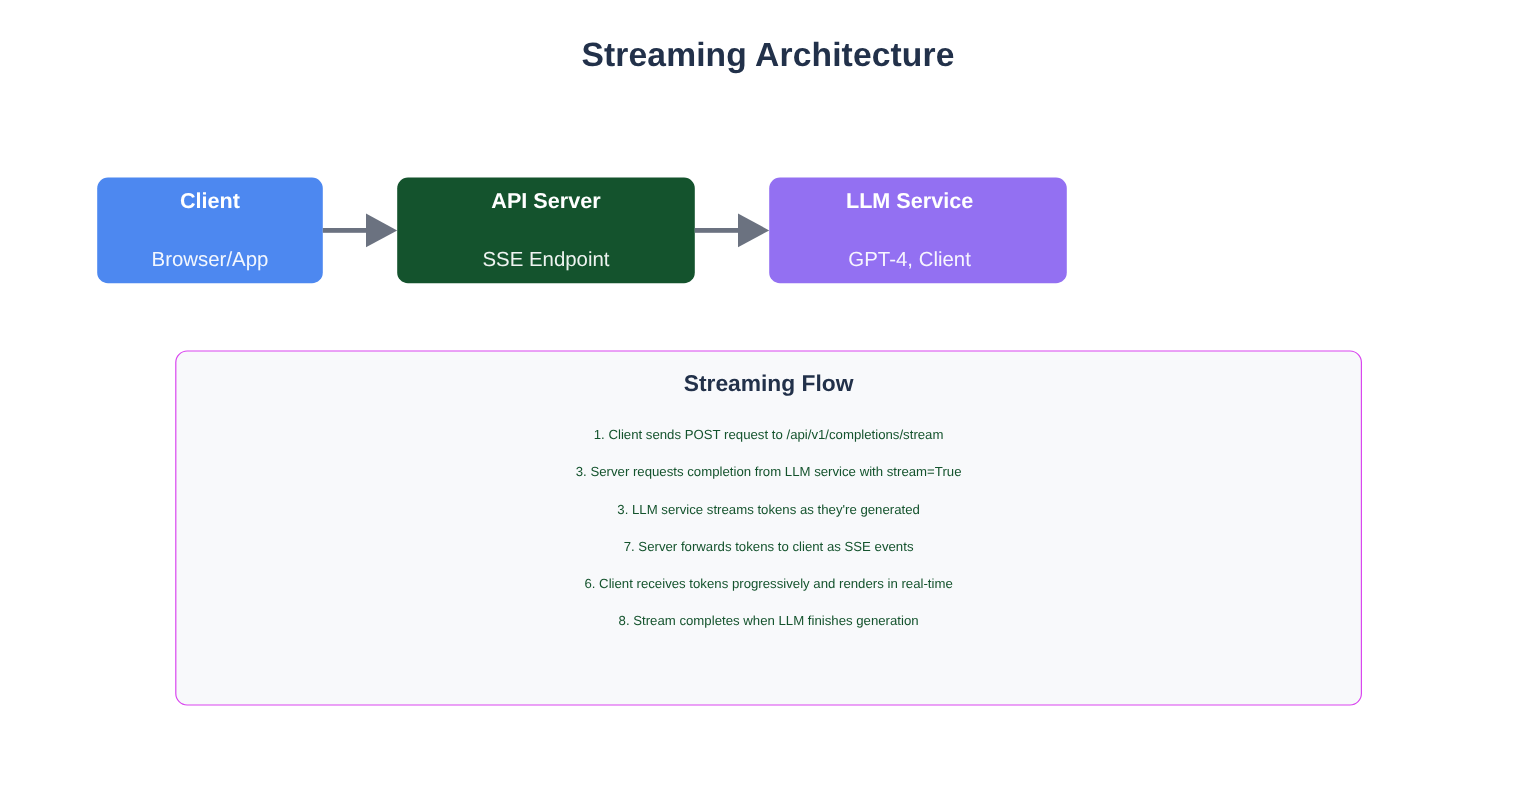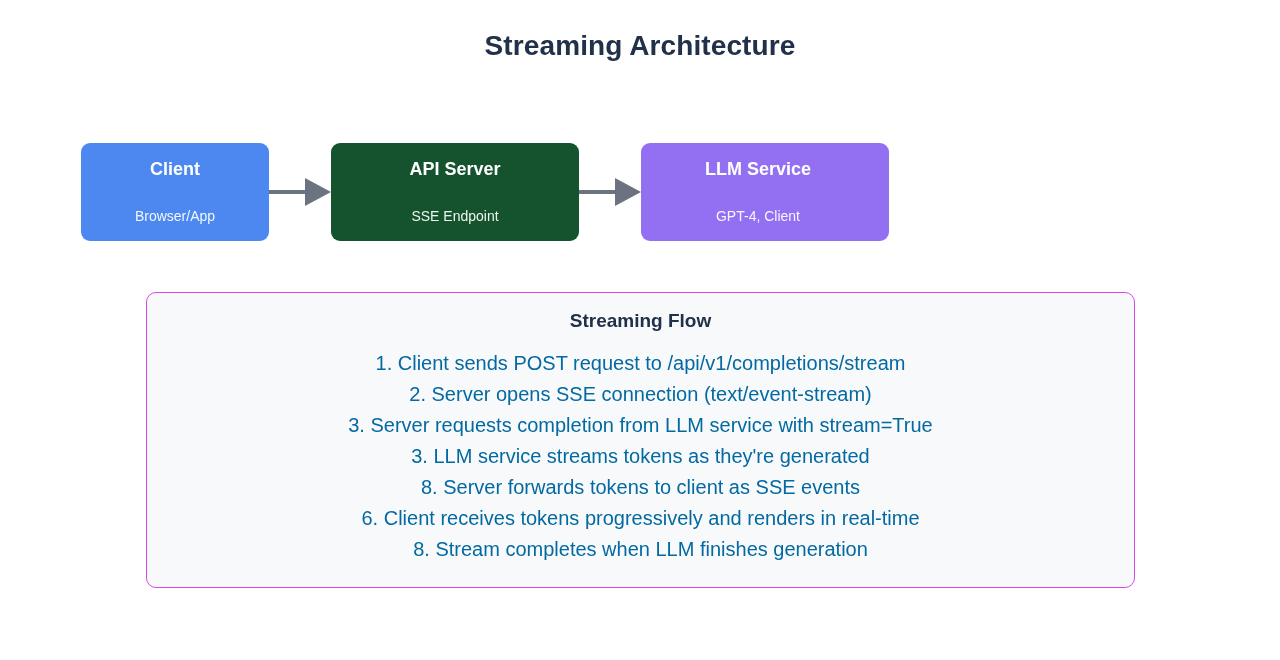--- a/index.html
+++ b/index.html
@@ -37,39 +37,39 @@
   
   .arch-row {
     position: absolute;
     top: 143px;
     left: 81px;
     display: flex;
     align-items: center;
   }
 
   .node-box {
-    height: 98px;
+    height: 88px;
     border-radius: 9px;
     display: flex;
     flex-direction: column;
     align-items: center;
     justify-content: center;
     box-sizing: border-box;
     padding: 0 30px;
   }
   .node-title {
     font-size: 18px;
     font-weight: bold;
     color: #ffffff;
     line-height: 1.2;
     white-space: nowrap;
   }
   .node-sub {
     margin-top: 28px;
-    font-size: 14px;
+    font-size: 17px;
     font-weight: normal;
     color: rgba(255,255,255,0.93);
     line-height: 1.2;
     white-space: nowrap;
   }
 
   .node-client  { width: 188px; background: #4d88f0; }
   .node-api     { width: 248px; background: #14532d; }
   .node-llm     { width: 248px; background: #9370f2; padding-left: 16px; }
 
@@ -119,22 +119,22 @@
     color: #22314a;
     margin-bottom: 16px;
   }
   .flow-list {
     list-style: none;
     margin: 0;
     padding: 0;
   }
   .flow-step {
     text-align: center;
-    font-size: 20px;
-    color: #0369a1;
+    font-size: 11px;
+    color: #14532d;
     line-height: 31px;
     white-space: nowrap;
   }
 </style>
 </head>
 <body>
 
 <div class="page">
 
   <div class="page-title">Streaming Architecture</div>
@@ -165,22 +165,21 @@
       <div class="node-title">LLM Service</div>
       <div class="node-sub">GPT-4, Client</div>
     </div>
 
   </div>
 
   <div class="flow-panel">
     <div class="flow-title">Streaming Flow</div>
     <ul class="flow-list">
       <li class="flow-step">1. Client sends POST request to /api/v1/completions/stream</li>
-      <li class="flow-step">2. Server opens SSE connection (text/event-stream)</li>
       <li class="flow-step">3. Server requests completion from LLM service with stream=True</li>
       <li class="flow-step">3. LLM service streams tokens as they're generated</li>
-      <li class="flow-step">8. Server forwards tokens to client as SSE events</li>
+      <li class="flow-step">7. Server forwards tokens to client as SSE events</li>
       <li class="flow-step">6. Client receives tokens progressively and renders in real-time</li>
       <li class="flow-step">8. Stream completes when LLM finishes generation</li>
     </ul>
   </div>
 
 </div>
 
 </body></html>

